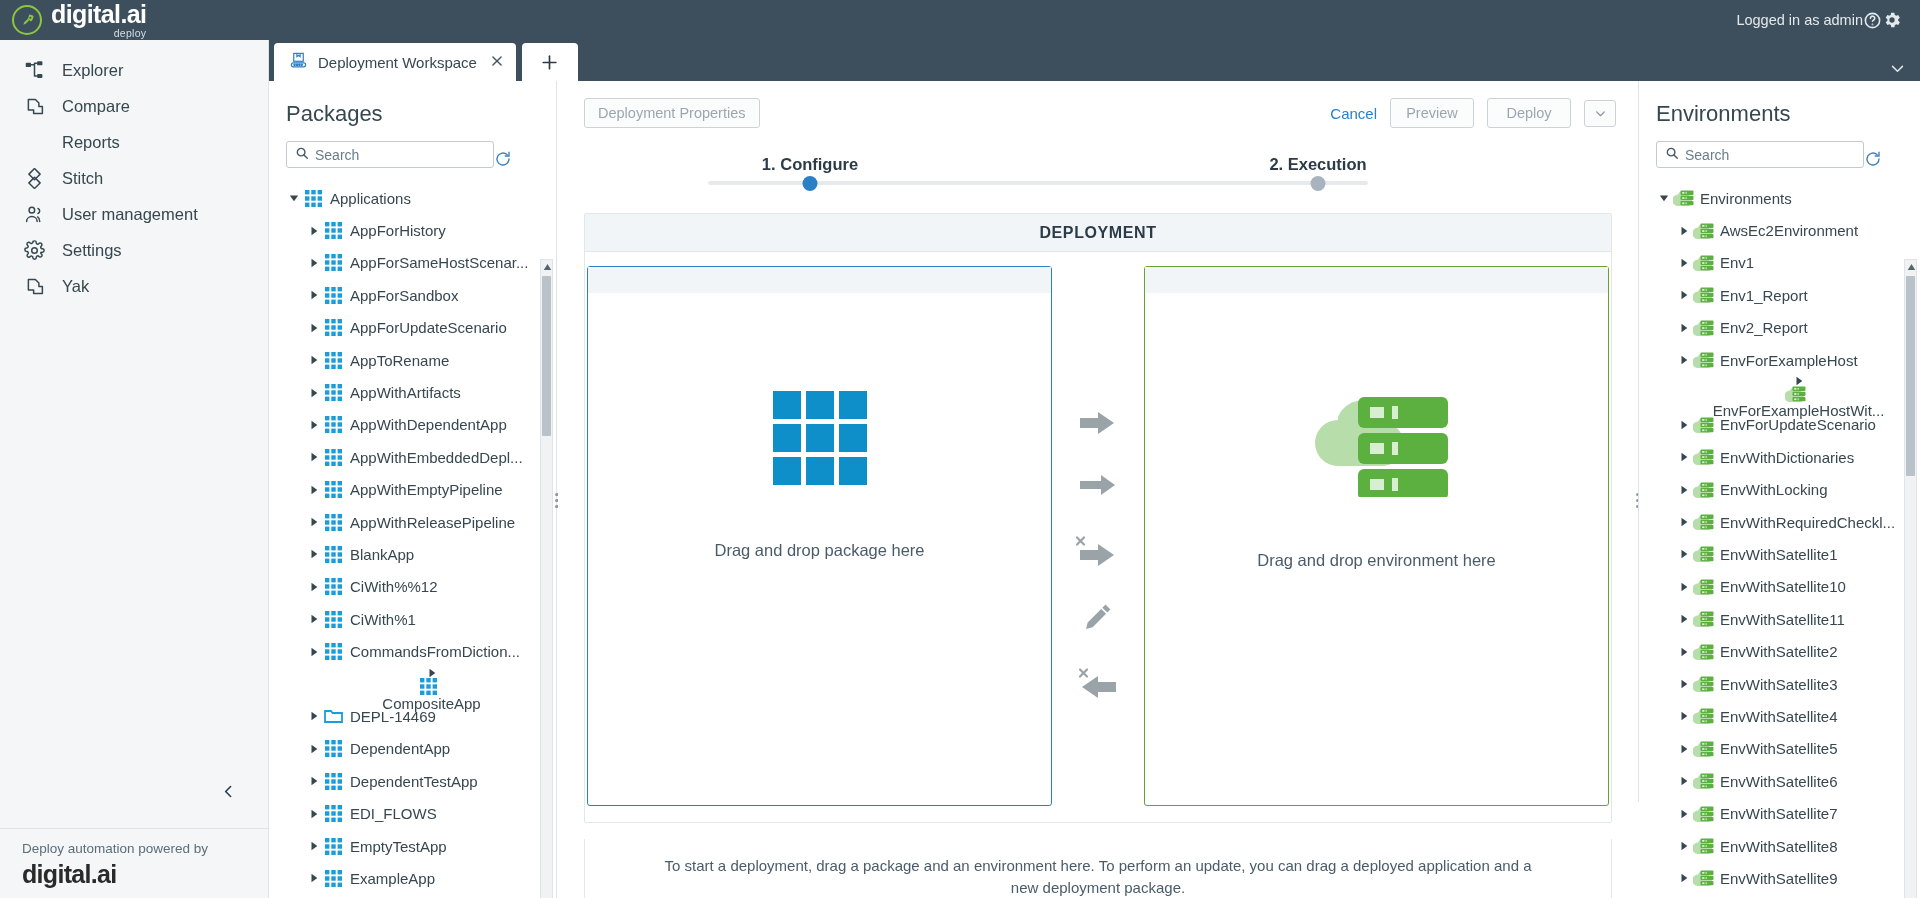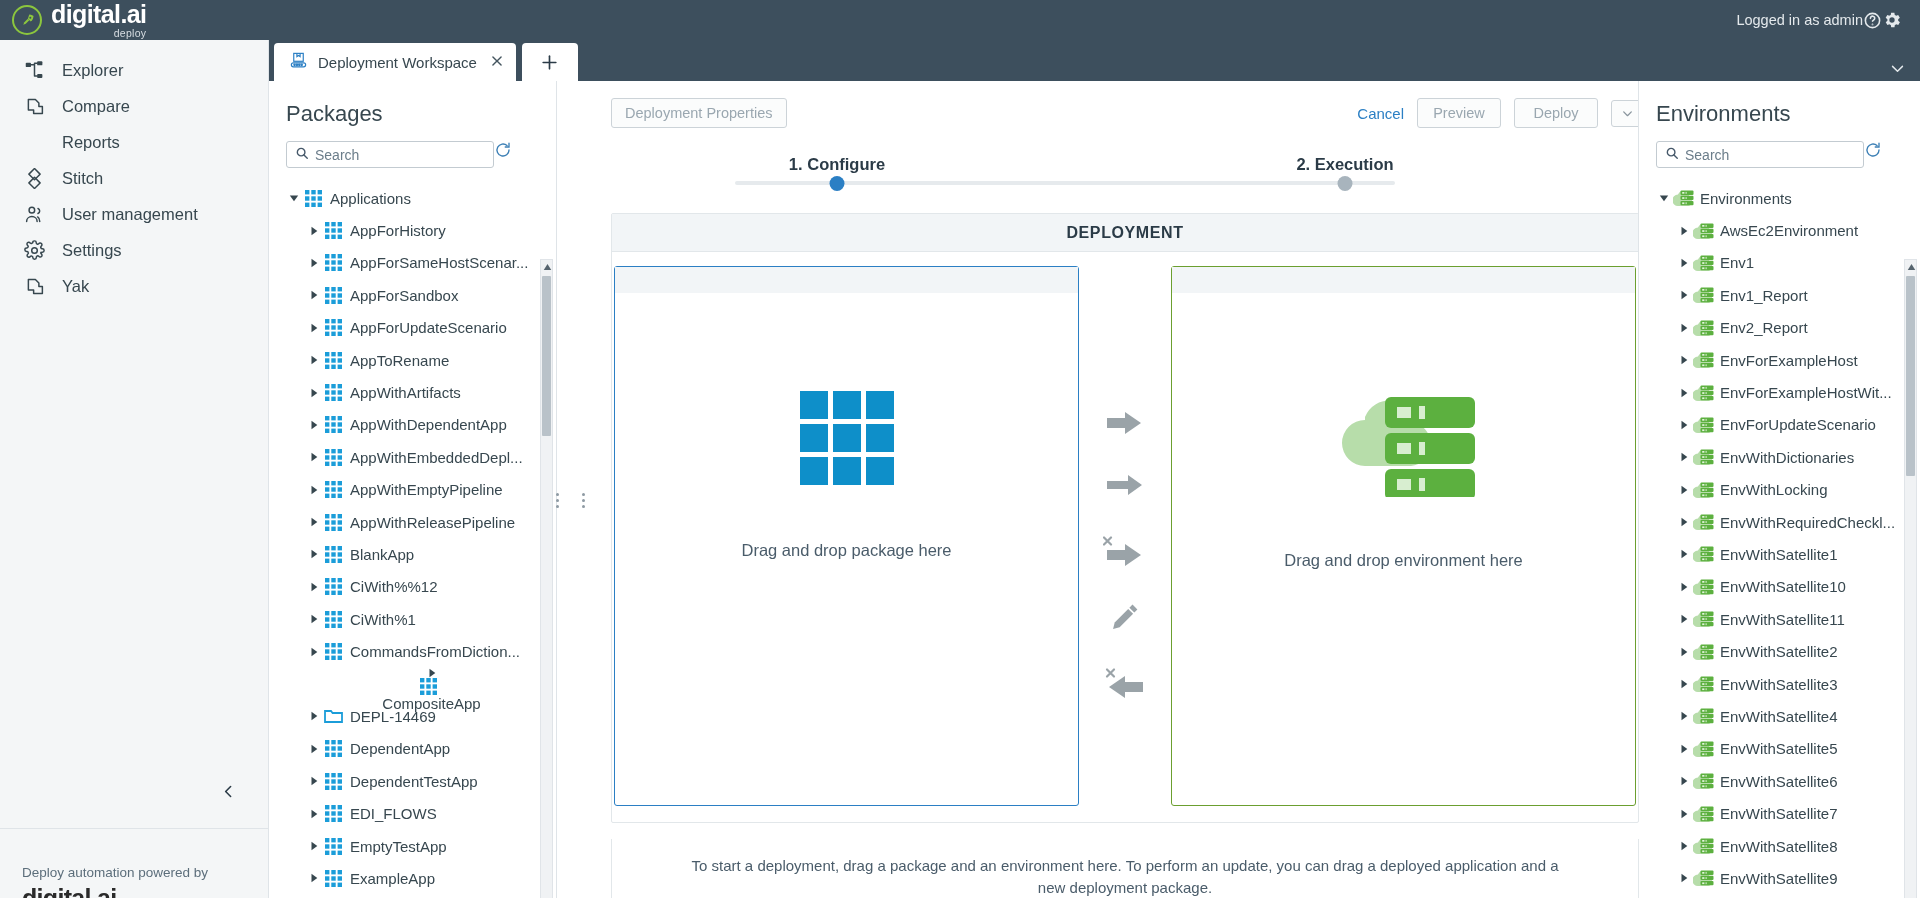--- a/index.html
+++ b/index.html
@@ -49,21 +49,21 @@
   .nav-item .nlabel { white-space: nowrap; }
   #nav-list { padding-top: 12px; }
   #nav-collapse {
     position: absolute; bottom: 86px; right: 0; width: 80px; height: 42px;
     display: flex; align-items: center; justify-content: center; cursor: pointer;
   }
   #nav-footer {
     position: absolute; bottom: 0; left: 0; width: 269px; height: 70px;
     border-top: 1px solid #dfe4e8; padding: 12px 0 0 22px;
   }
-  #nav-footer .pf-text { font-size: 13.5px; color: #5c6e7b; margin-top: 24px; }
+  #nav-footer .pf-text { font-size: 13.5px; color: #5c6e7b; }
   #nav-footer .pf-logo {
     font-size: 25px; font-weight: 700; color: #2a2a2a;
     letter-spacing: -.7px; margin-top: 4px;
   }
 
   
   #tabstrip {
     position: absolute; top: 40px; left: 269px; width: 1651px; height: 41px;
     background: #3d4f5d; display: flex; align-items: flex-end;
   }
@@ -84,21 +84,21 @@
   .tab-close { margin-left: 4px; cursor: pointer; color: #4a5d6b; }
 
   
   #packages {
     position: absolute; top: 81px; left: 269px; width: 288px; height: 817px;
     background: #ffffff; border-right: 1px solid #dfe4e8;
   }
   .panel-title {
     font-size: 22px; color: #37474f; padding: 20px 0 0 17px; font-weight: 400;
   }
-  .search-row { display: flex; align-items: flex-start; padding: 14px 0 0 17px; }
+  .search-row { display: flex; align-items: flex-end; padding: 14px 0 0 17px; }
   .search-box {
     width: 208px; height: 27px; border: 1px solid #c3cbd1; border-radius: 3px;
     display: flex; align-items: center; gap: 6px; padding: 0 8px; background: #fff;
   }
   .search-box input {
     border: none; outline: none; font-size: 14px; color: #5f7382;
     font-family: "Liberation Sans", sans-serif; width: 100%;
   }
   .search-box input::placeholder { color: #6b7d8a; }
   .refresh-btn { cursor: pointer; display: flex; }
@@ -119,21 +119,21 @@
     border: 1px solid #e0e4e8;
   }
   .scroll-thumb { position: absolute; left: 1px; width: 9px; background: #b9c2c9; border-radius: 1px; }
   .scroll-arrow {
     position: absolute; left: 0; width: 13px; height: 14px;
     display: flex; align-items: center; justify-content: center; cursor: pointer;
   }
 
   
   #center {
-    position: absolute; top: 81px; left: 585px; width: 1080px; height: 817px;
+    position: absolute; top: 81px; left: 558px; width: 1080px; height: 817px;
     background: #ffffff;
   }
   #center-toolbar {
     display: flex; align-items: center; padding: 14px 22px 0 26px; height: 50px;
   }
   .btn {
     font-family: "Liberation Sans", sans-serif; font-size: 14.5px;
     border: 1px solid #ccd3d8; background: #fbfcfc; border-radius: 3px;
     padding: 6px 13px; color: #9aa7b0; cursor: pointer;
   }
@@ -1110,21 +1110,21 @@
             <rect x="9.2" y="2" width="2.2" height="1.7" fill="#e3f3dc"></rect>
             <rect x="12.6" y="1.9" width="1" height="1.9" fill="#e3f3dc"></rect>
             <rect x="9.2" y="7.2" width="2.2" height="1.7" fill="#e3f3dc"></rect>
             <rect x="12.6" y="7.1" width="1" height="1.9" fill="#e3f3dc"></rect>
             <rect x="9.2" y="12.4" width="2.2" height="1.7" fill="#e3f3dc"></rect>
             <rect x="12.6" y="12.3" width="1" height="1.9" fill="#e3f3dc"></rect>
           </svg>
         </span>
         <span>EnvForExampleHost</span>
       </div>
-      <div class="tree-row" style="padding-left: 37px;">
+      <div class="tree-row" style="padding-left: 37px; flex-direction: column;">
         <span class="caret">
           <svg width="10" height="10" viewBox="0 0 12 12" fill="#37474f">
             <polygon points="3,1 10,6 3,11"></polygon>
           </svg>
         </span>
         <span class="tree-ico">
           <svg width="21" height="16" viewBox="0 0 21 16">
             <path d="M5 4.5a6 6 0 0111.4 2.2 5 5 0 01-1 9.3H5.2A5.6 5.6 0 015 4.5z" fill="#b7ddaa"></path>
             <rect x="7.5" y="0.6" width="13" height="4.3" rx="1" fill="#5cb03f"></rect>
             <rect x="7.5" y="5.8" width="13" height="4.3" rx="1" fill="#5cb03f"></rect>

